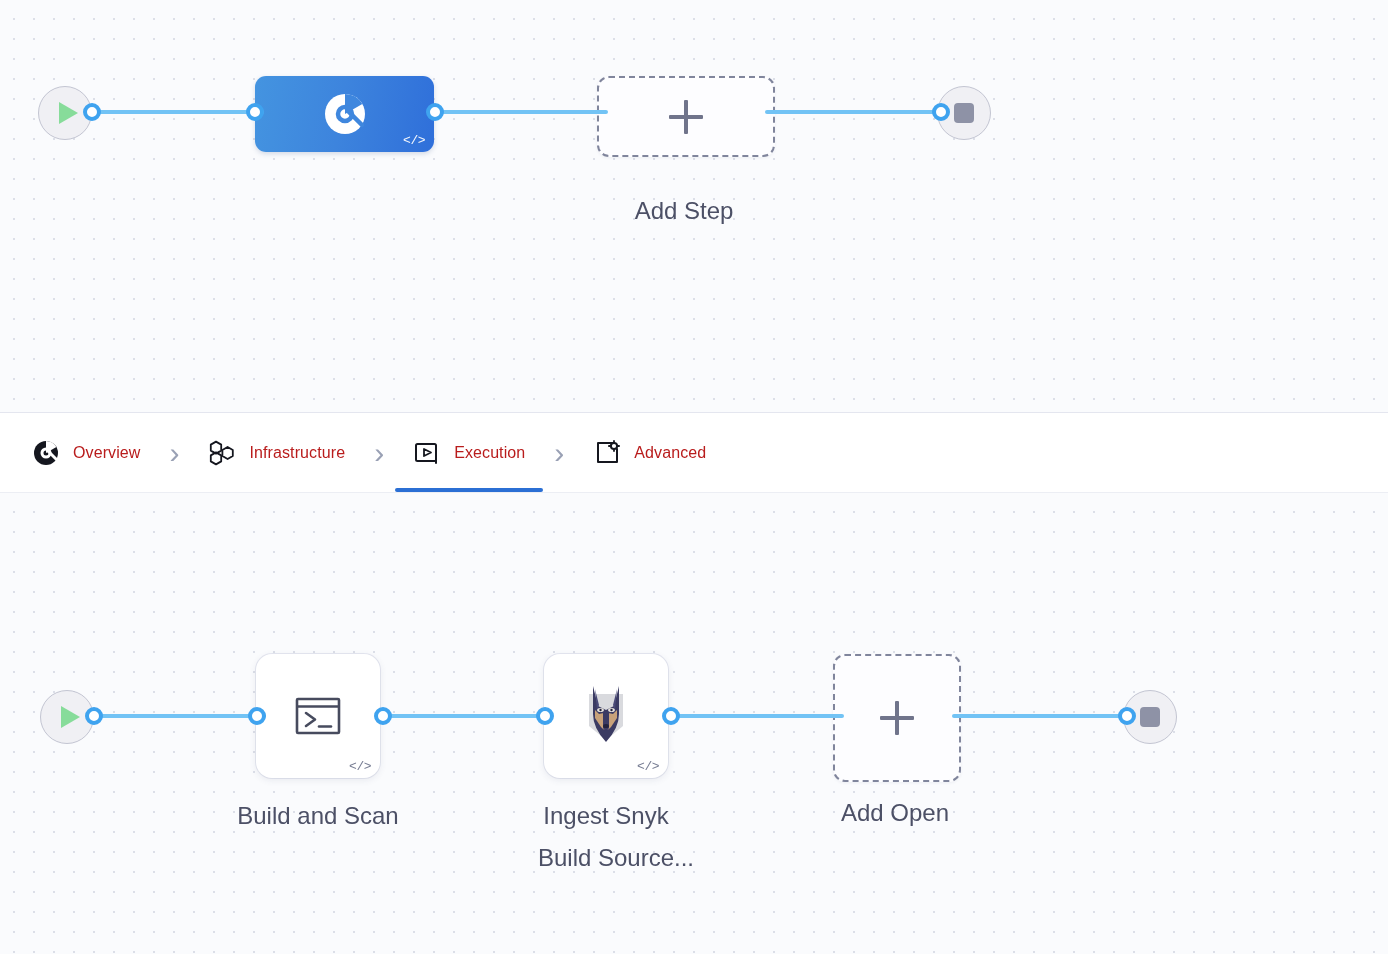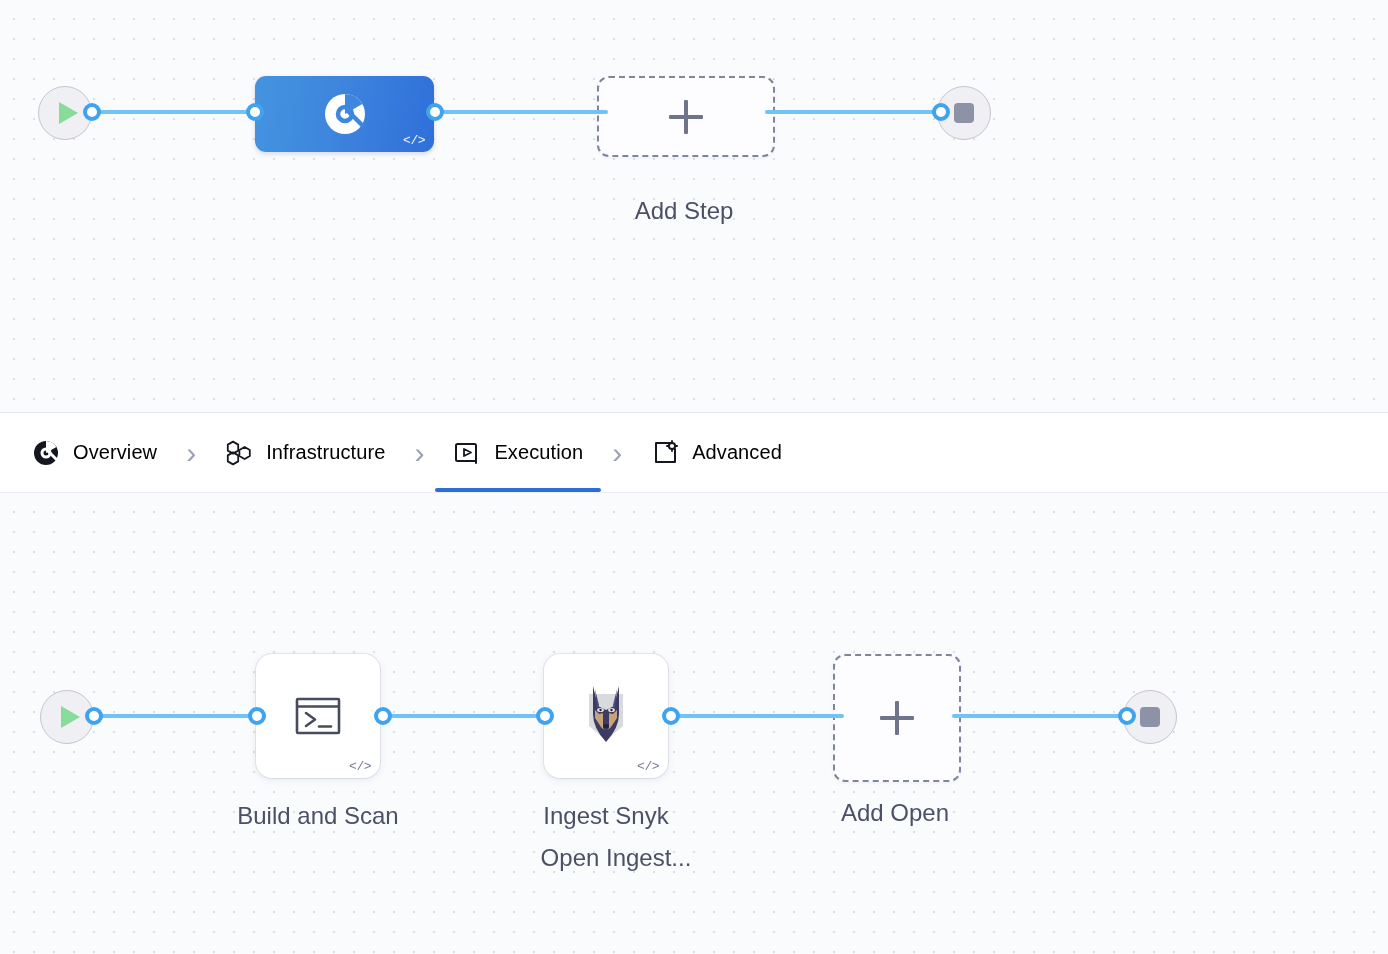--- a/index.html
+++ b/index.html
@@ -30,21 +30,21 @@
     box-sizing:border-box;
   }
   .tab{
     display:flex;align-items:center;gap:13px;
     height:79px;
     padding:0 2px;
     cursor:pointer;
     position:relative;
   }
   .tab .tlabel{
-    font-size:20px;color:#000000;letter-spacing:.1px;
+    font-size:16px;color:#b91c1c;letter-spacing:.1px;
   }
   .tab.active .tlabel{font-weight:normal;}
   .tab.active::after{
     content:"";position:absolute;left:-16px;right:-16px;bottom:0;height:4px;
     background:#2b6fd4;border-radius:2px;
   }
   .chev{
     width:64px;text-align:center;color:#9aa1b5;font-size:30px;line-height:1;
     font-weight:300;user-select:none;
   }
@@ -261,21 +261,21 @@
       <circle cx="27.5" cy="30" r="1.2" fill="#23233d"></circle>
       <circle cx="38.5" cy="30" r="1.2" fill="#23233d"></circle>
 
       <ellipse cx="33" cy="46" rx="3" ry="2" fill="#23233d"></ellipse>
     </svg>
     <span class="codebadge dark">&lt;/&gt;</span>
   </div>
   <div class="dot" style="left:536px;top:214px;"></div>
   <div class="dot" style="left:662px;top:214px;"></div>
   <div class="nlabel wrap" style="left:486px;top:302px;width:240px;text-align:center;">Ingest Snyk</div>
-  <div class="nlabel wrap" style="left:486px;top:344px;width:260px;">Open Ingest...</div>
+  <div class="nlabel wrap" style="left:486px;top:344px;width:260px;">Build Source...</div>
 
   <div class="dashed" style="left:833px;top:652px;width:124px;height:124px;top:161px;">
     <span class="plus"></span>
   </div>
   <div class="nlabel" style="left:833px;top:299px;width:124px;">Add Open</div>
 
   <div class="node" style="left:1123px;top:197px;">
     <div class="endcap">
       <div class="stop-sq"></div>
     </div>

